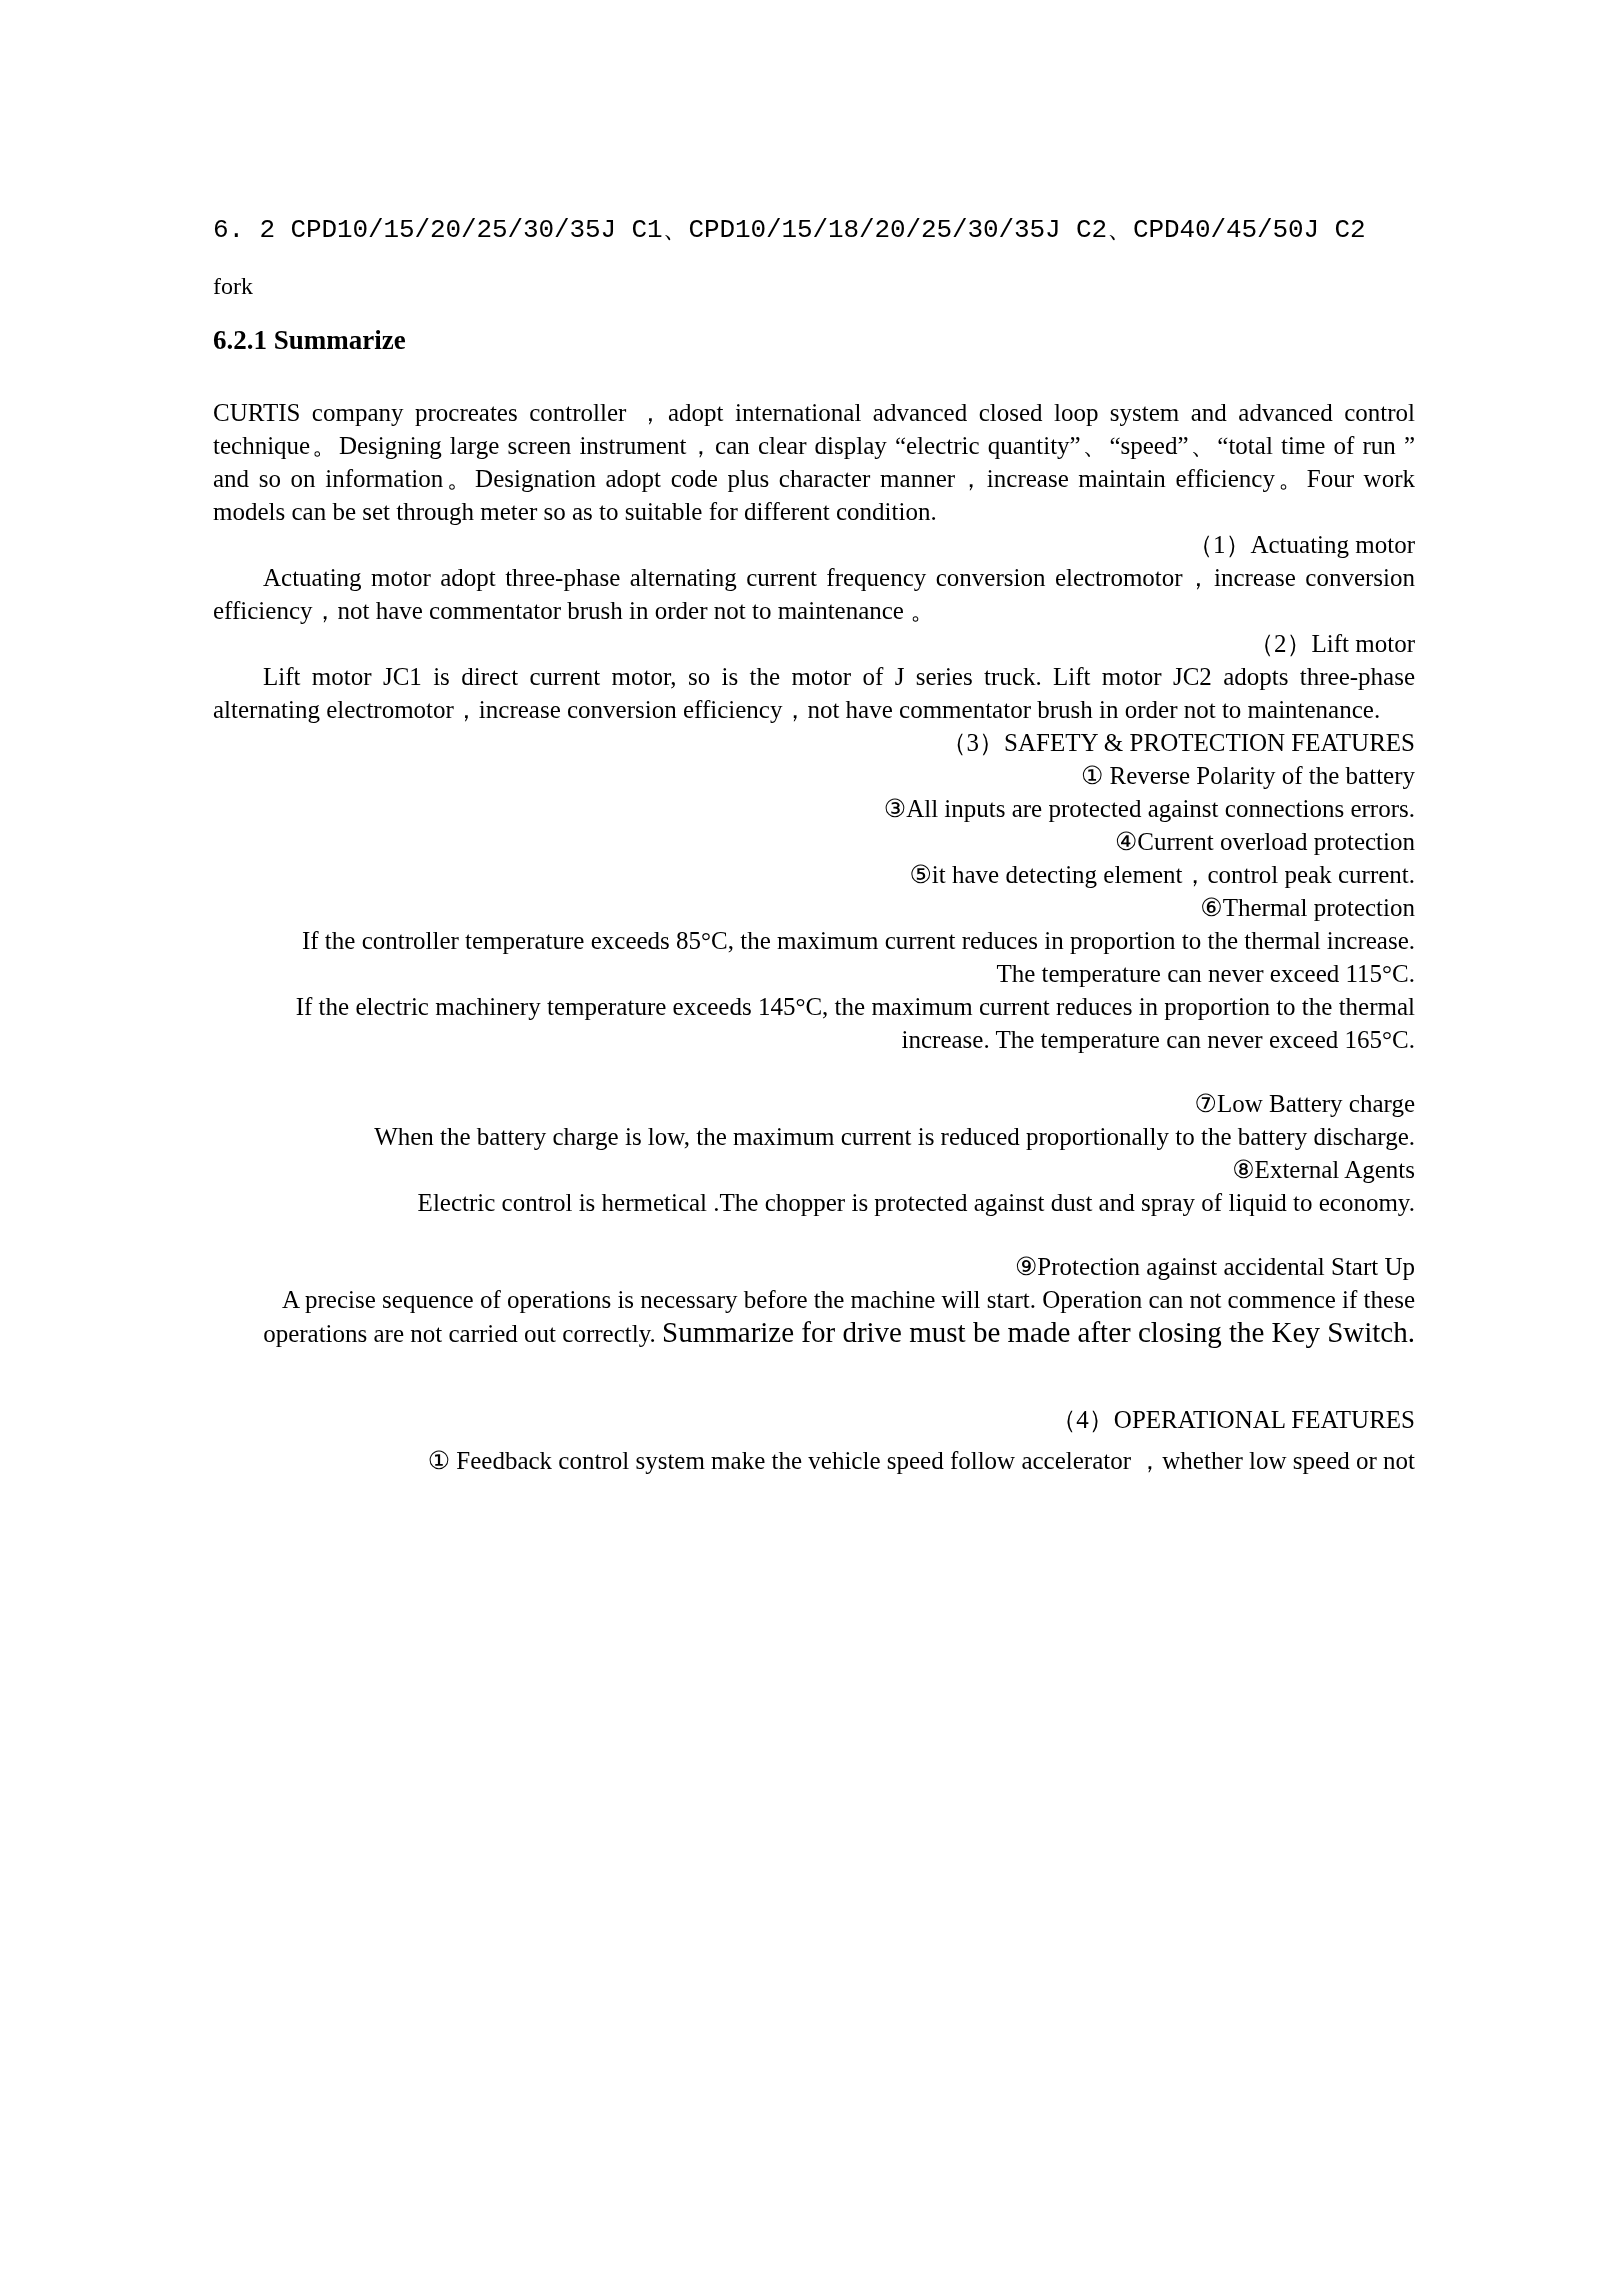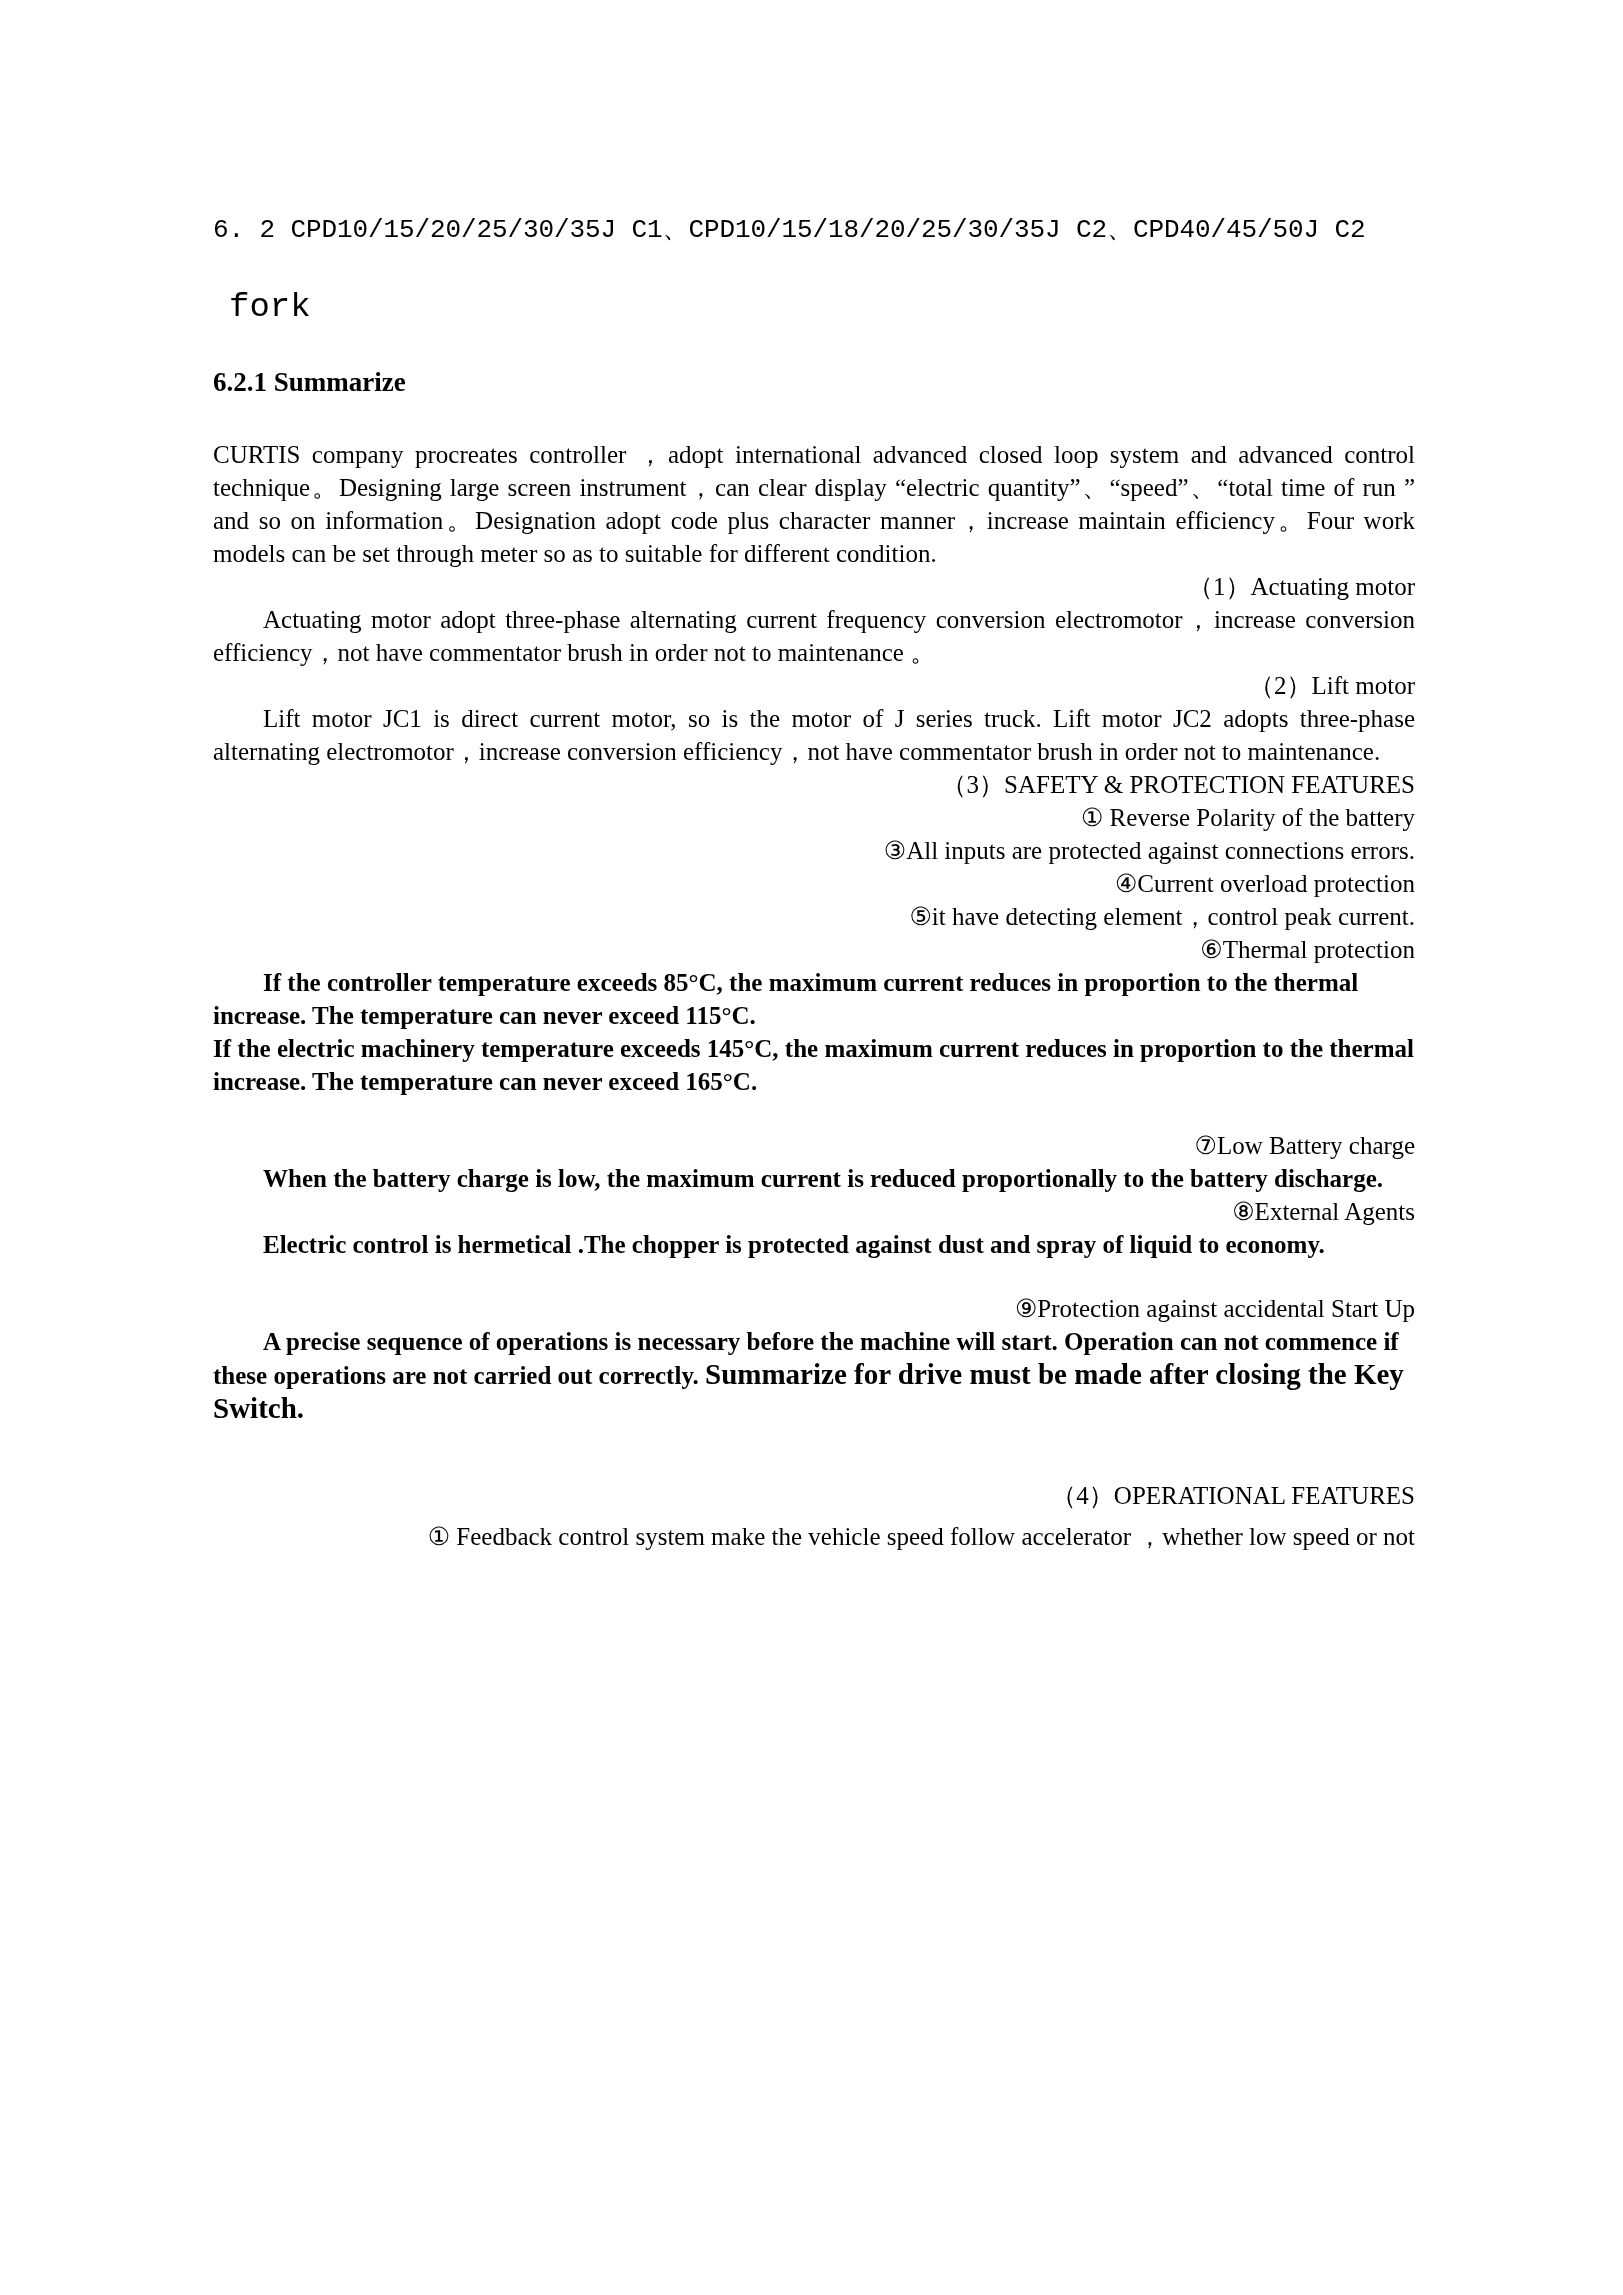--- a/index.html
+++ b/index.html
@@ -27,24 +27,24 @@
   
   .sec-heading {
     font-family: "Liberation Mono", "DejaVu Sans Mono", monospace;
     font-size: 26px;
     line-height: 1.0;
     letter-spacing: -0.1px;
     white-space: nowrap;
     margin: 0;
   }
   .sec-heading-2 {
-    font-family: Liberation Mono, monospace;
-    font-size: 34px;
+    font-family: Liberation Serif, serif;
+    font-size: 24px;
     line-height: 1.0;
-    margin: 16px;
+    margin: 0;
     padding-top: 31px;
   }
 
   
   .sub-heading {
     font-family: "Liberation Serif", "DejaVu Serif", serif;
     font-weight: bold;
     font-size: 27px;
     line-height: 1.0;
     margin: 0;
@@ -56,22 +56,21 @@
     font-size: 25px;
     line-height: 33px;
     margin: 0;
     text-align: justify;
     text-justify: inter-word;
   }
   .para.first {
     padding-top: 42px;
   }
   .para.nojust {
-    text-align: left;
-    font-weight: bold;
+    text-align: right;
   }
   .indent {
     text-indent: 50px;
   }
   .list-item {
     font-size: 25px;
     line-height: 33px;
     margin: 0;
     text-align: right;
     white-space: nowrap;

